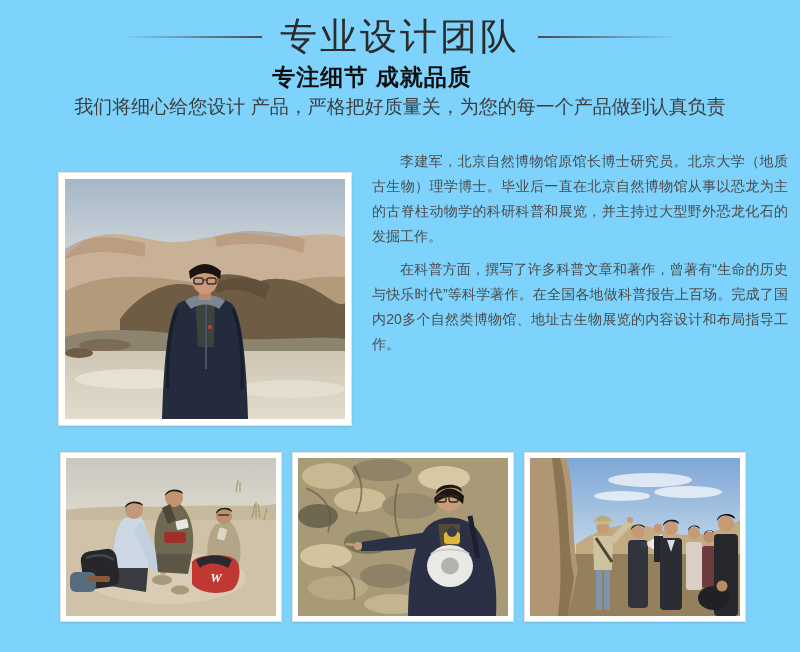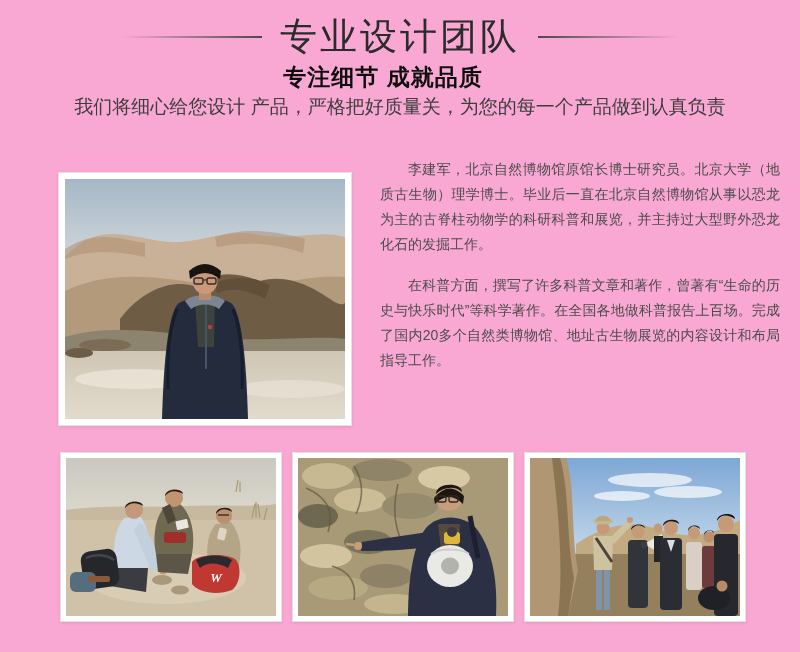--- a/index.html
+++ b/index.html
@@ -1,41 +1,41 @@
 <!DOCTYPE html>
 <html><head>
 <meta charset="utf-8">
 <style>
   html,body{margin:0;padding:0;background:#ffffff;}
   body{width:800px;height:652px;font-family:"Liberation Sans","DejaVu Sans",sans-serif;}
-  .page{position:relative;width:800px;height:652px;background:#f9a8d4;overflow:hidden;}
+  .page{position:relative;width:800px;height:652px;background:#7dd3fc;overflow:hidden;}
 
   
   .title-row{position:absolute;top:14px;left:0;width:800px;height:46px;
     display:flex;align-items:center;justify-content:center;gap:18px;}
   .title-rule{width:140px;height:2px;}
   .rule-left{background:linear-gradient(to right,rgba(90,90,90,0),#4a4a4a);}
   .rule-right{background:linear-gradient(to left,rgba(90,90,90,0),#4a4a4a);}
   .page-title{font-size:37px;font-weight:300;color:#2b2b2b;letter-spacing:3px;white-space:nowrap;}
-  .page-subtitle{position:absolute;top:62px;left:11px;width:744px;text-align:center;
+  .page-subtitle{position:absolute;top:62px;left:0;width:744px;text-align:center;
     font-size:23px;font-weight:bold;color:#0e0e0e;letter-spacing:1px;}
   .page-tagline{position:absolute;top:94px;left:0;width:800px;text-align:center;
     font-size:19px;color:#3d3d3d;}
 
   
   .photo-frame{background:#fff;border:1px solid #e5e3de;padding:6px;
     box-shadow:0 1px 3px rgba(0,0,0,.10);box-sizing:content-box;}
   .photo-frame svg{display:block;}
 
   .main-photo-frame{position:absolute;left:58px;top:172px;}
 
   
   .bio{position:absolute;left:364px;top:141px;width:432px;
     font-size:14px;line-height:25px;color:#4c4c4c;text-align:justify;}
-  .bio p{margin:16px;text-indent:2em;}
+  .bio p{margin:8px;text-indent:2em;}
 
   
   .photo-row{position:absolute;left:60px;top:452px;display:flex;gap:10px;}
   .photo-row .photo-frame{padding:5px;}
 </style>
 </head>
 <body>
 
 <div class="page">
 

